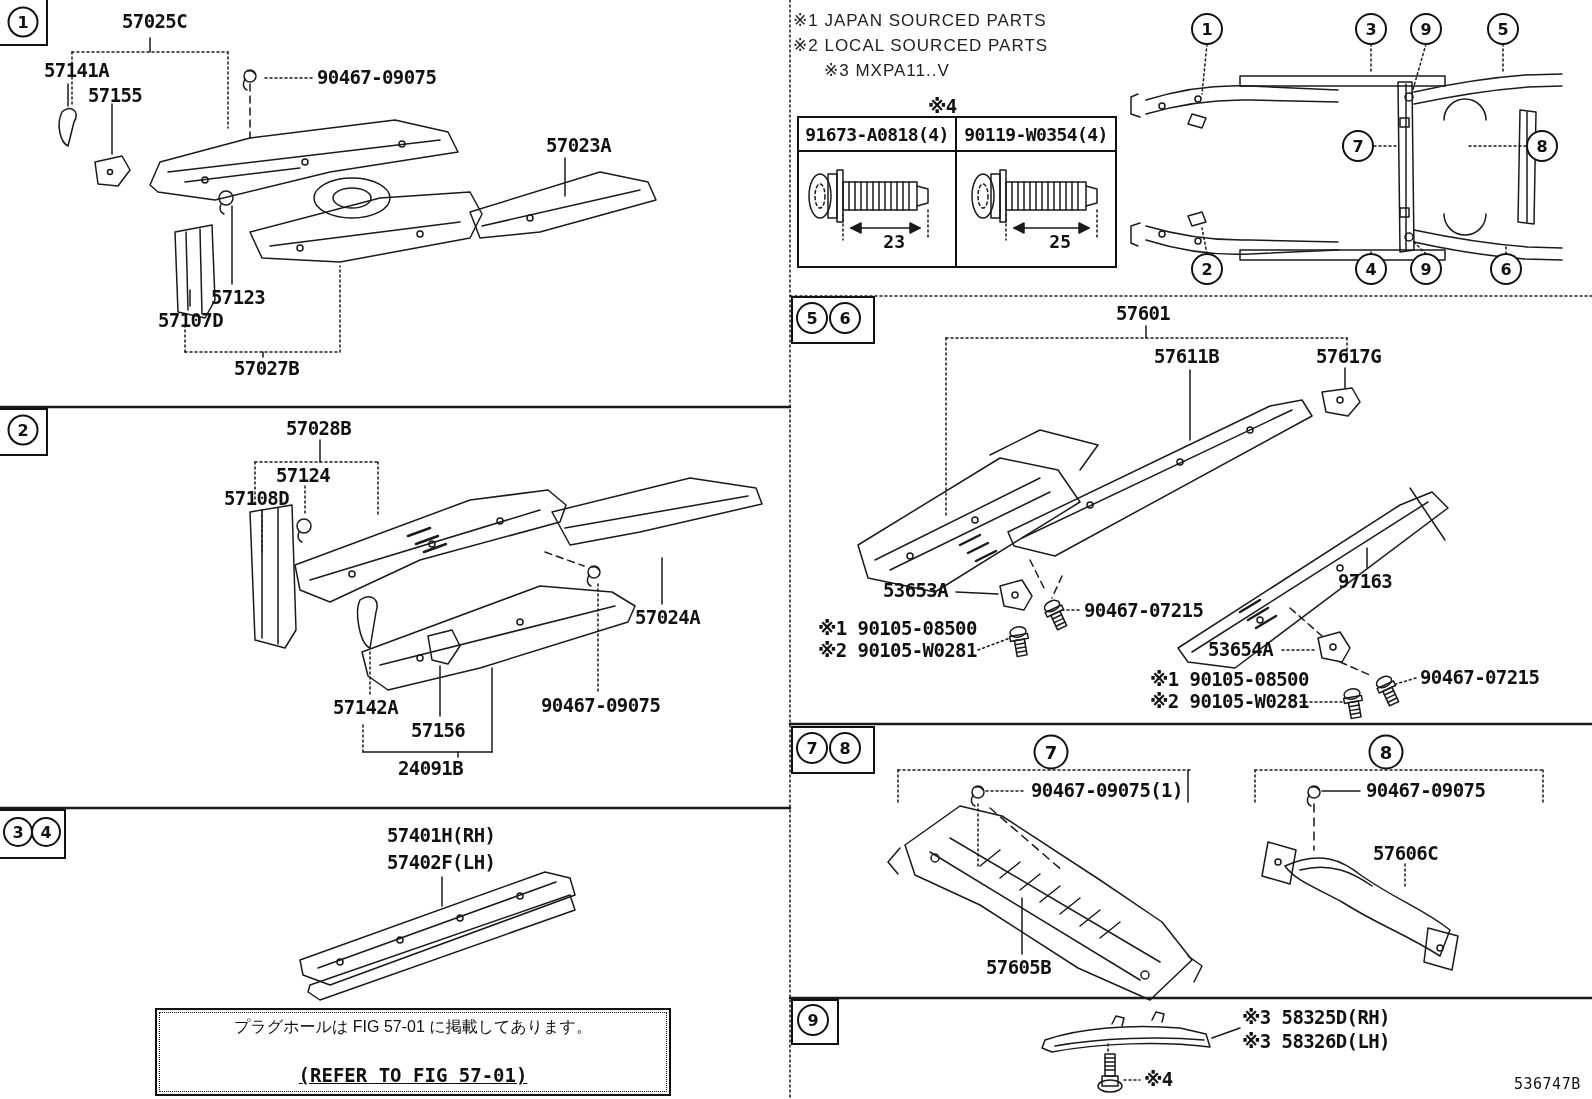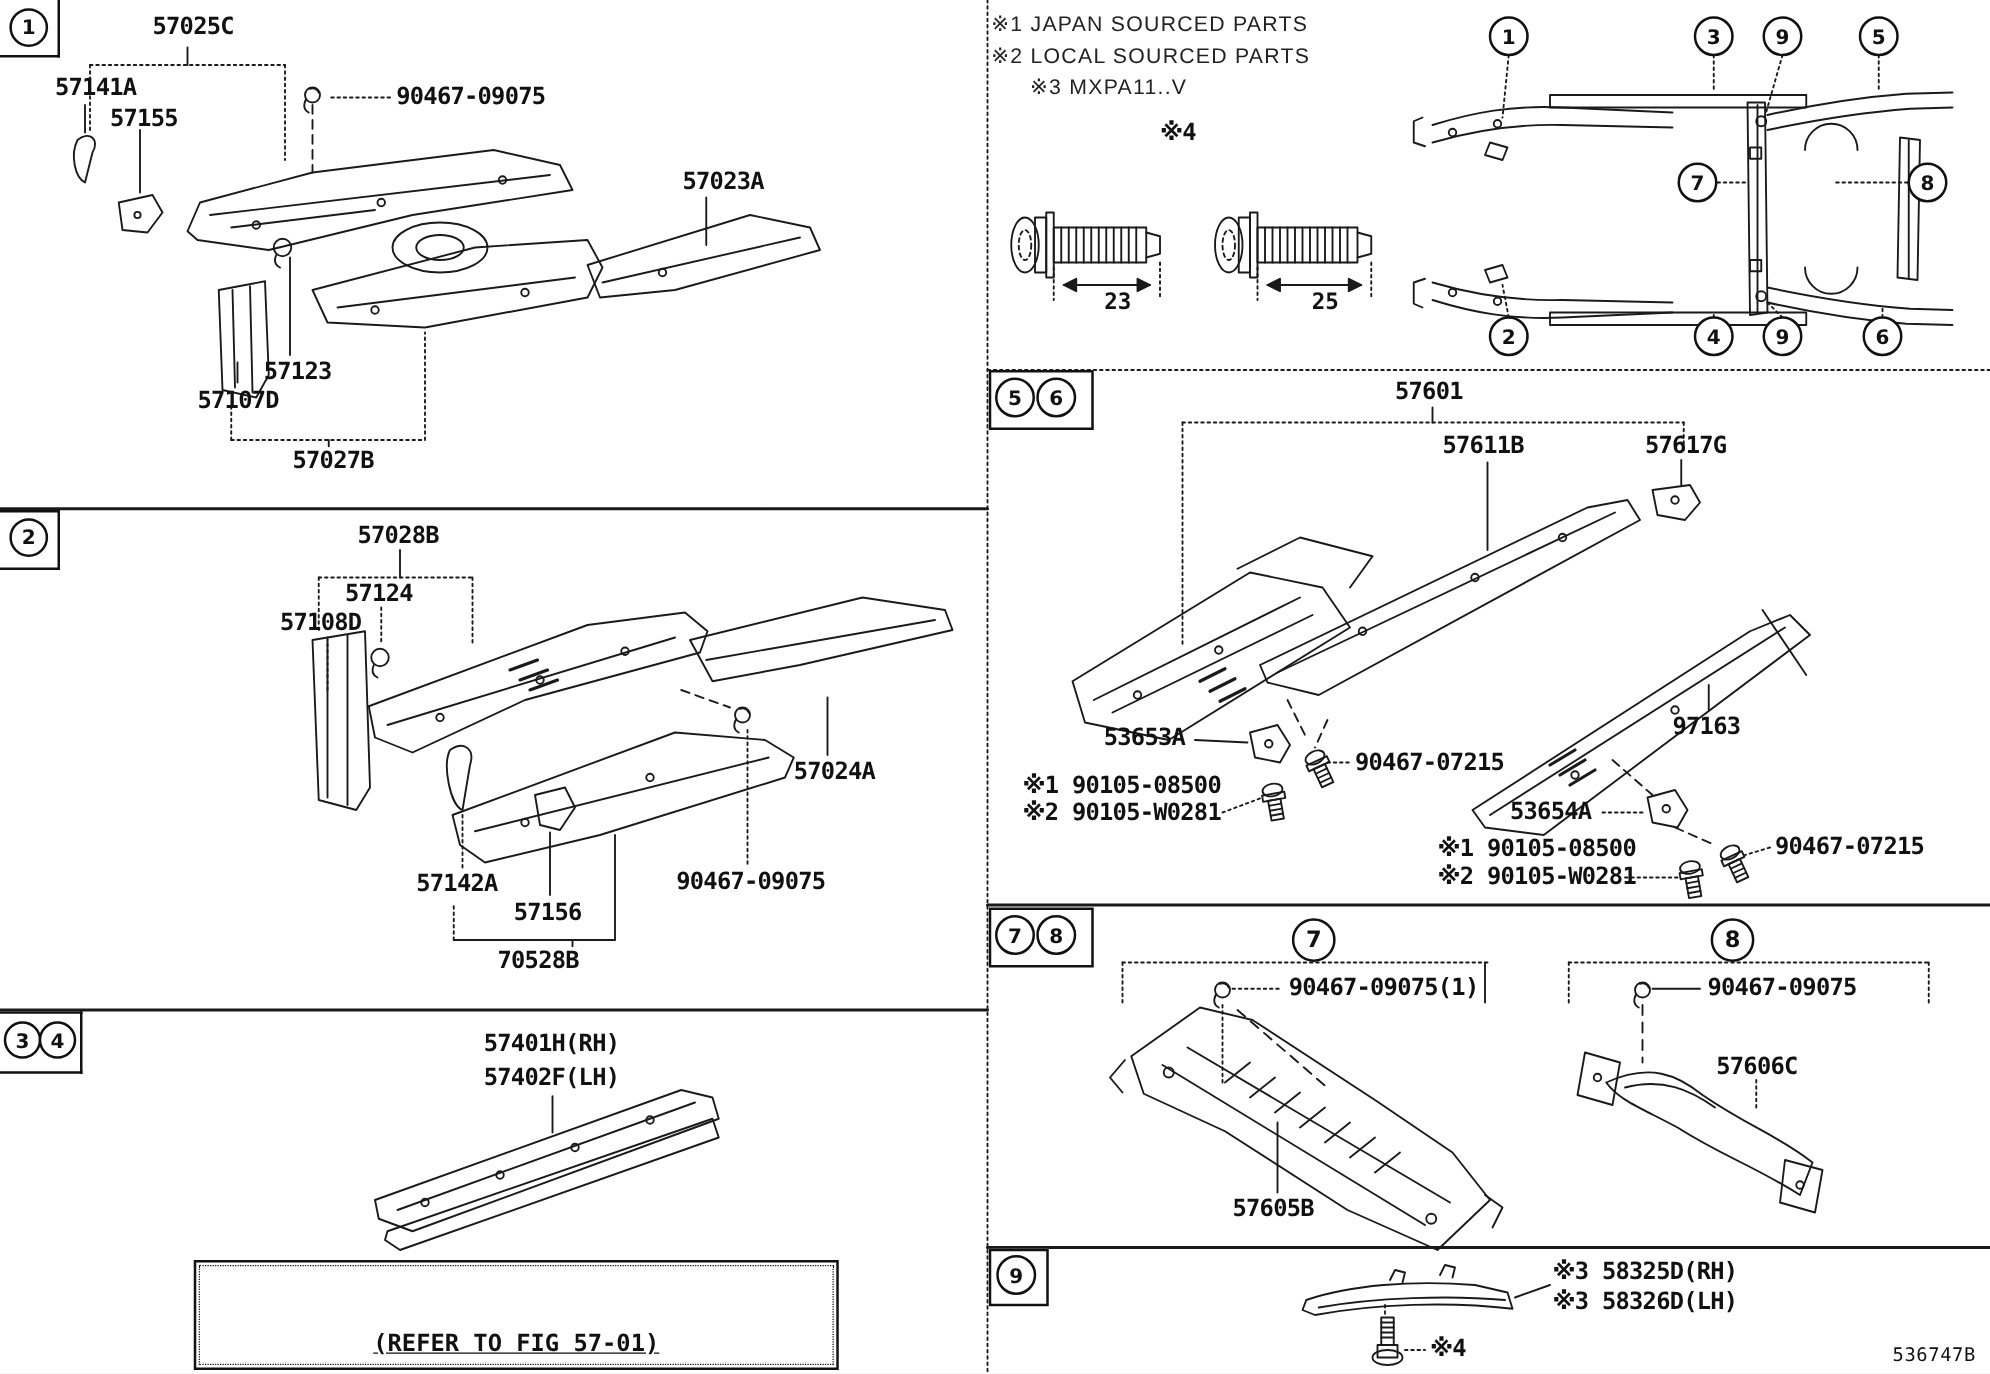--- a/index.html
+++ b/index.html
@@ -379,40 +379,46 @@
 <div class="co" style="left:1506px;top:269px;width:28px;height:28px">6</div>
 
 <div class="co" style="left:1051px;top:752px;width:31px;height:31px;font-size:18px">7</div>
 <div class="co" style="left:1386px;top:752px;width:31px;height:31px;font-size:18px">8</div>
 
 <div class="legend-line" style="left:793px;top:10px">※1  JAPAN SOURCED PARTS</div>
 <div class="legend-line" style="left:793px;top:35px">※2  LOCAL SOURCED PARTS</div>
 <div class="legend-line" style="left:824px;top:60px">※3  MXPA11..V</div>
 
 <div class="pl" style="left:928px;top:95px">※4</div>
+<div class="btable">
+  <div class="hc c1">91673-A0818(4)</div>
+  <div class="hc">90119-W0354(4)</div>
+  <div class="bc"></div>
+  <div></div>
+</div>
 <div class="dimnum" style="left:865px;top:231px">23</div>
 <div class="dimnum" style="left:1031px;top:231px">25</div>
 
 <div class="pl" style="left:122px;top:10px">57025C</div>
 <div class="pl" style="left:44px;top:59px">57141A</div>
 <div class="pl" style="left:88px;top:84px">57155</div>
 <div class="pl" style="left:317px;top:66px">90467-09075</div>
 <div class="pl" style="left:546px;top:134px">57023A</div>
 <div class="pl" style="left:211px;top:286px">57123</div>
 <div class="pl" style="left:158px;top:309px">57107D</div>
 <div class="pl" style="left:234px;top:357px">57027B</div>
 
 <div class="pl" style="left:286px;top:417px">57028B</div>
 <div class="pl" style="left:276px;top:464px">57124</div>
 <div class="pl" style="left:224px;top:487px">57108D</div>
 <div class="pl" style="left:635px;top:606px">57024A</div>
 <div class="pl" style="left:541px;top:694px">90467-09075</div>
 <div class="pl" style="left:333px;top:696px">57142A</div>
 <div class="pl" style="left:411px;top:719px">57156</div>
-<div class="pl" style="left:398px;top:757px">70528B</div>
+<div class="pl" style="left:398px;top:757px">24091B</div>
 
 <div class="pl" style="left:387px;top:824px">57401H(RH)</div>
 <div class="pl" style="left:387px;top:851px">57402F(LH)</div>
 
 <div class="pl" style="left:1116px;top:302px">57601</div>
 <div class="pl" style="left:1154px;top:345px">57611B</div>
 <div class="pl" style="left:1316px;top:345px">57617G</div>
 <div class="pl" style="left:883px;top:579px">53653A</div>
 <div class="pl" style="left:1084px;top:599px">90467-07215</div>
 <div class="pl" style="left:818px;top:617px">※1 90105-08500</div>
@@ -426,18 +432,19 @@
 <div class="pl" style="left:1031px;top:779px">90467-09075(1)</div>
 <div class="pl" style="left:986px;top:956px">57605B</div>
 <div class="pl" style="left:1366px;top:779px">90467-09075</div>
 <div class="pl" style="left:1373px;top:842px">57606C</div>
 
 <div class="pl" style="left:1242px;top:1006px">※3 58325D(RH)</div>
 <div class="pl" style="left:1242px;top:1030px">※3 58326D(LH)</div>
 <div class="pl" style="left:1144px;top:1068px">※4</div>
 
 <div class="note">
+  <div class="nl nl1">プラグホールは FIG 57-01 に掲載してあります。</div>
   <div class="nl nl3">(REFER TO FIG 57-01)</div>
 </div>
 
 <div class="docnum">536747B</div>
 
 </div>
 
 </body></html>

